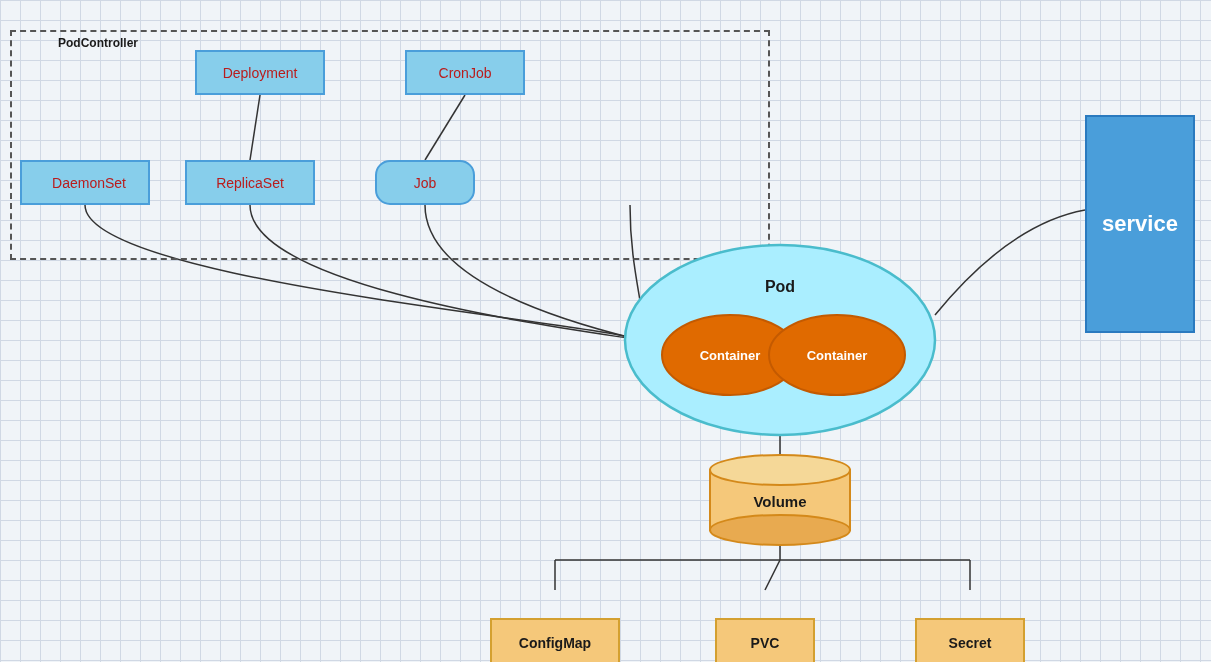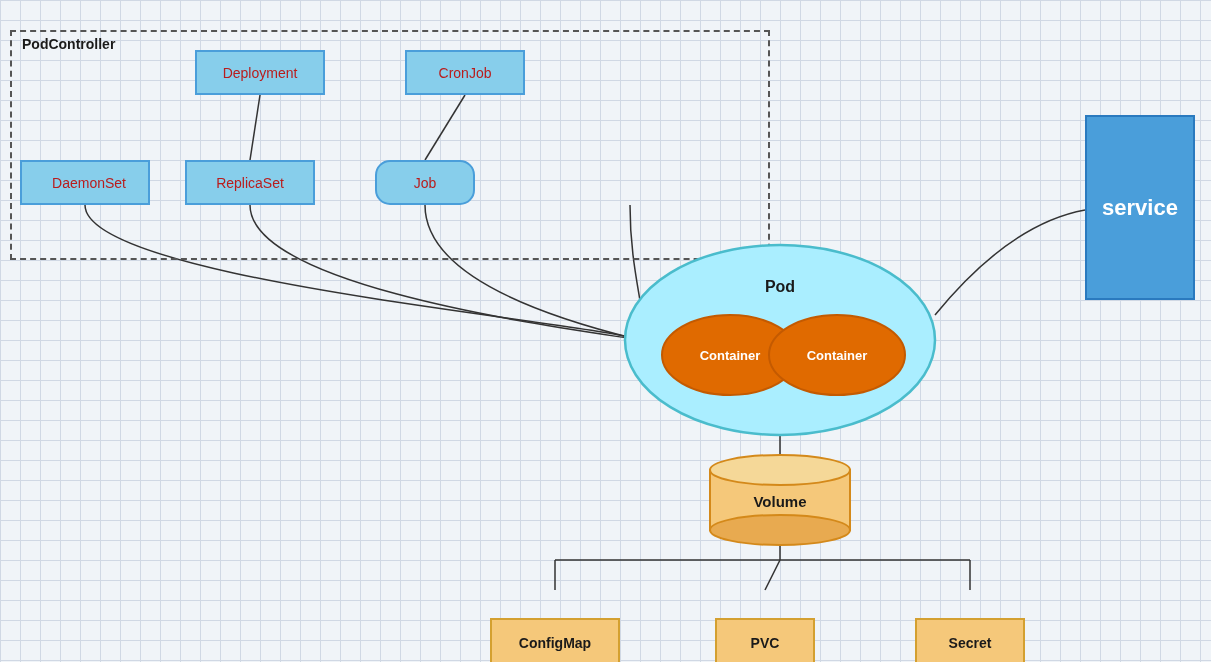--- a/index.html
+++ b/index.html
@@ -46,23 +46,24 @@
 
     
     #pod-controller-border {
       position: absolute;
       border: 2px dashed #555;
       background: transparent;
     }
 
     #pod-controller-label {
       position: absolute;
-      font-size: 14px;
+      font-size: 12px;
       font-weight: bold;
       color: #1a1a1a;
+      padding-left: 36px;
     }
 
     
     #service-box {
       position: absolute;
       background: #4a9eda;
       border: 2px solid #2a7abf;
       display: flex;
       align-items: center;
       justify-content: center;
@@ -124,21 +125,21 @@
 
   <div class="blue-box" style="left:405px; top:50px; width:120px; height:45px;">CronJob</div>
 
   <div class="blue-box" style="left:20px; top:160px; width:130px; height:45px;padding-left:8px;">DaemonSet</div>
 
   <div class="blue-box" style="left:185px; top:160px; width:130px; height:45px;">ReplicaSet</div>
 
   <div class="blue-box" style="left:375px; top:160px; width:100px; height:45px;border-radius:15px;">Job</div>
 
 
-  <div id="service-box" style="left:1085px; top:115px; width:110px; height:185px;">service</div>
+  <div id="service-box" style="left:1085px; top:115px; width:110px; height:218px;">service</div>
 
   <svg style="position:absolute; left:615px; top:240px; width:330px; height:200px; overflow:visible;">
 
     <ellipse cx="165" cy="100" rx="155" ry="95" fill="#aaeeff" stroke="#4abccc" stroke-width="2.5"></ellipse>
 
     <text x="165" y="52" text-anchor="middle" font-family="Arial" font-size="16" font-weight="bold" fill="#1a1a1a">Pod</text>
 
     <ellipse cx="115" cy="115" rx="68" ry="40" fill="#e06a00" stroke="#c45a00" stroke-width="2"></ellipse>
     <text x="115" y="120" text-anchor="middle" font-family="Arial" font-size="13" font-weight="bold" fill="#fff">Container</text>
 

